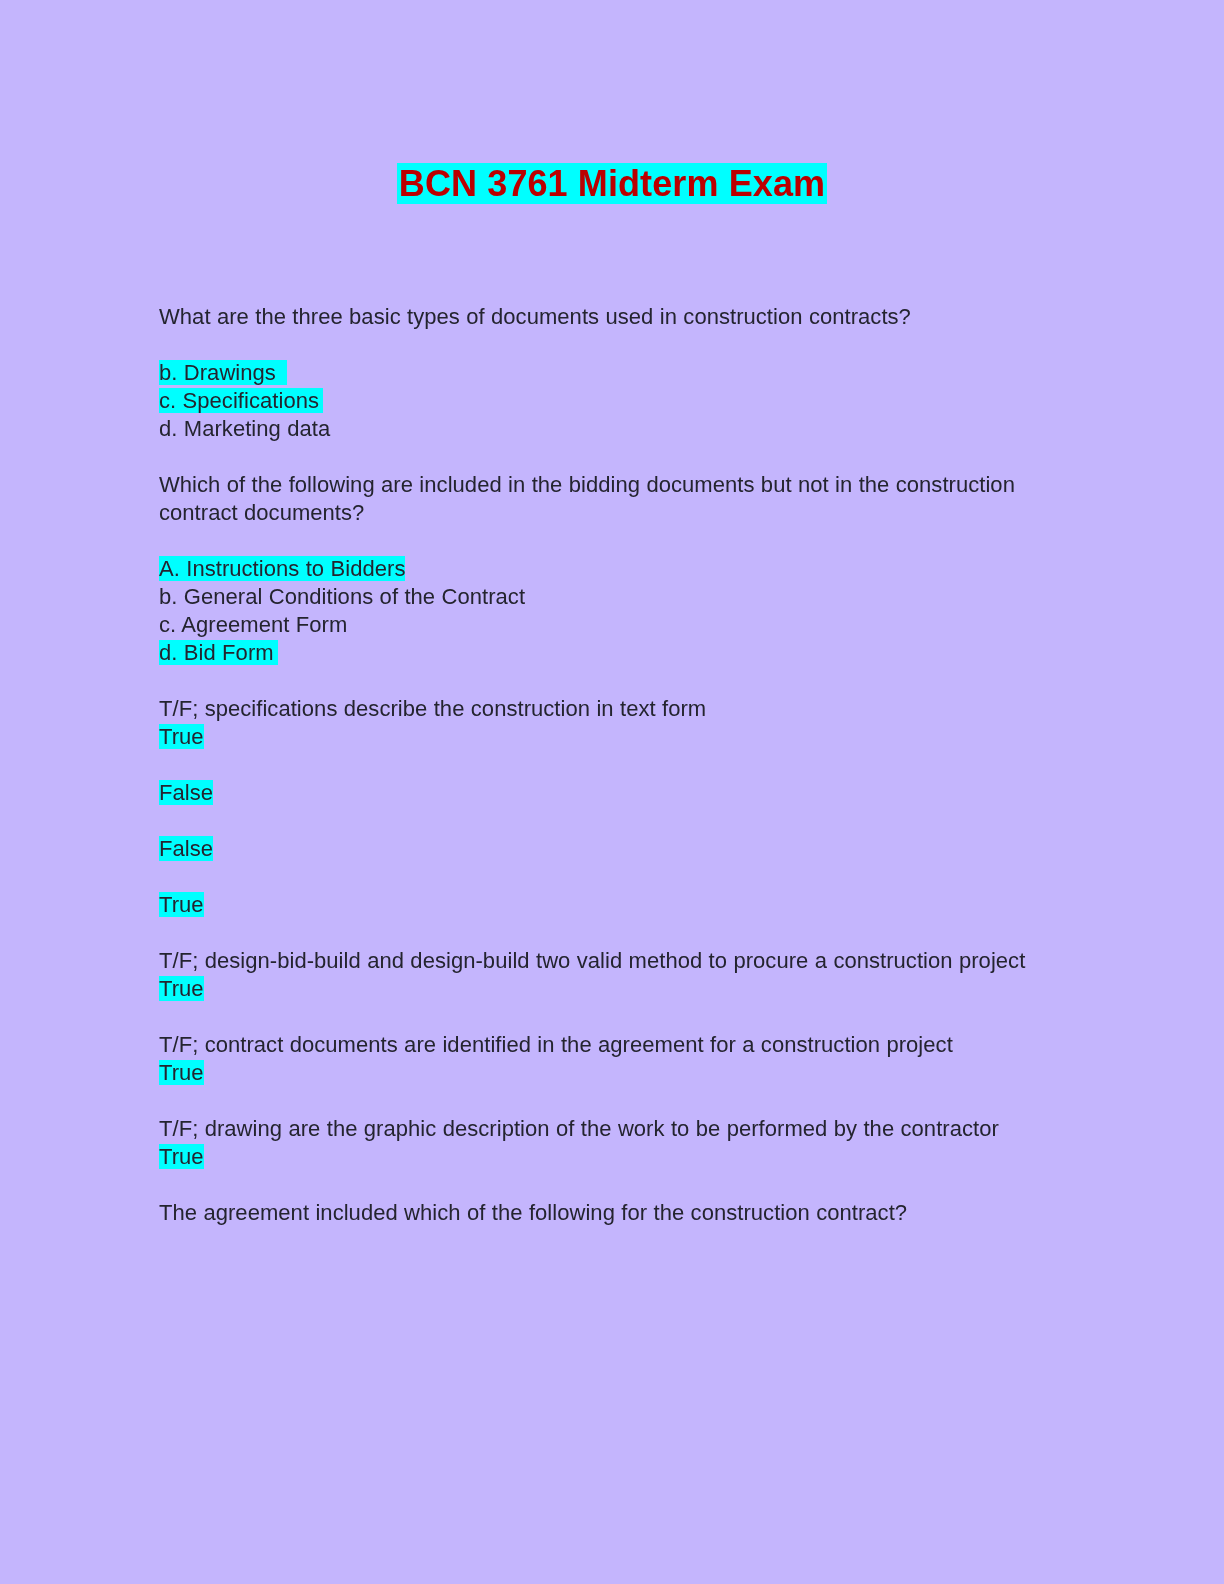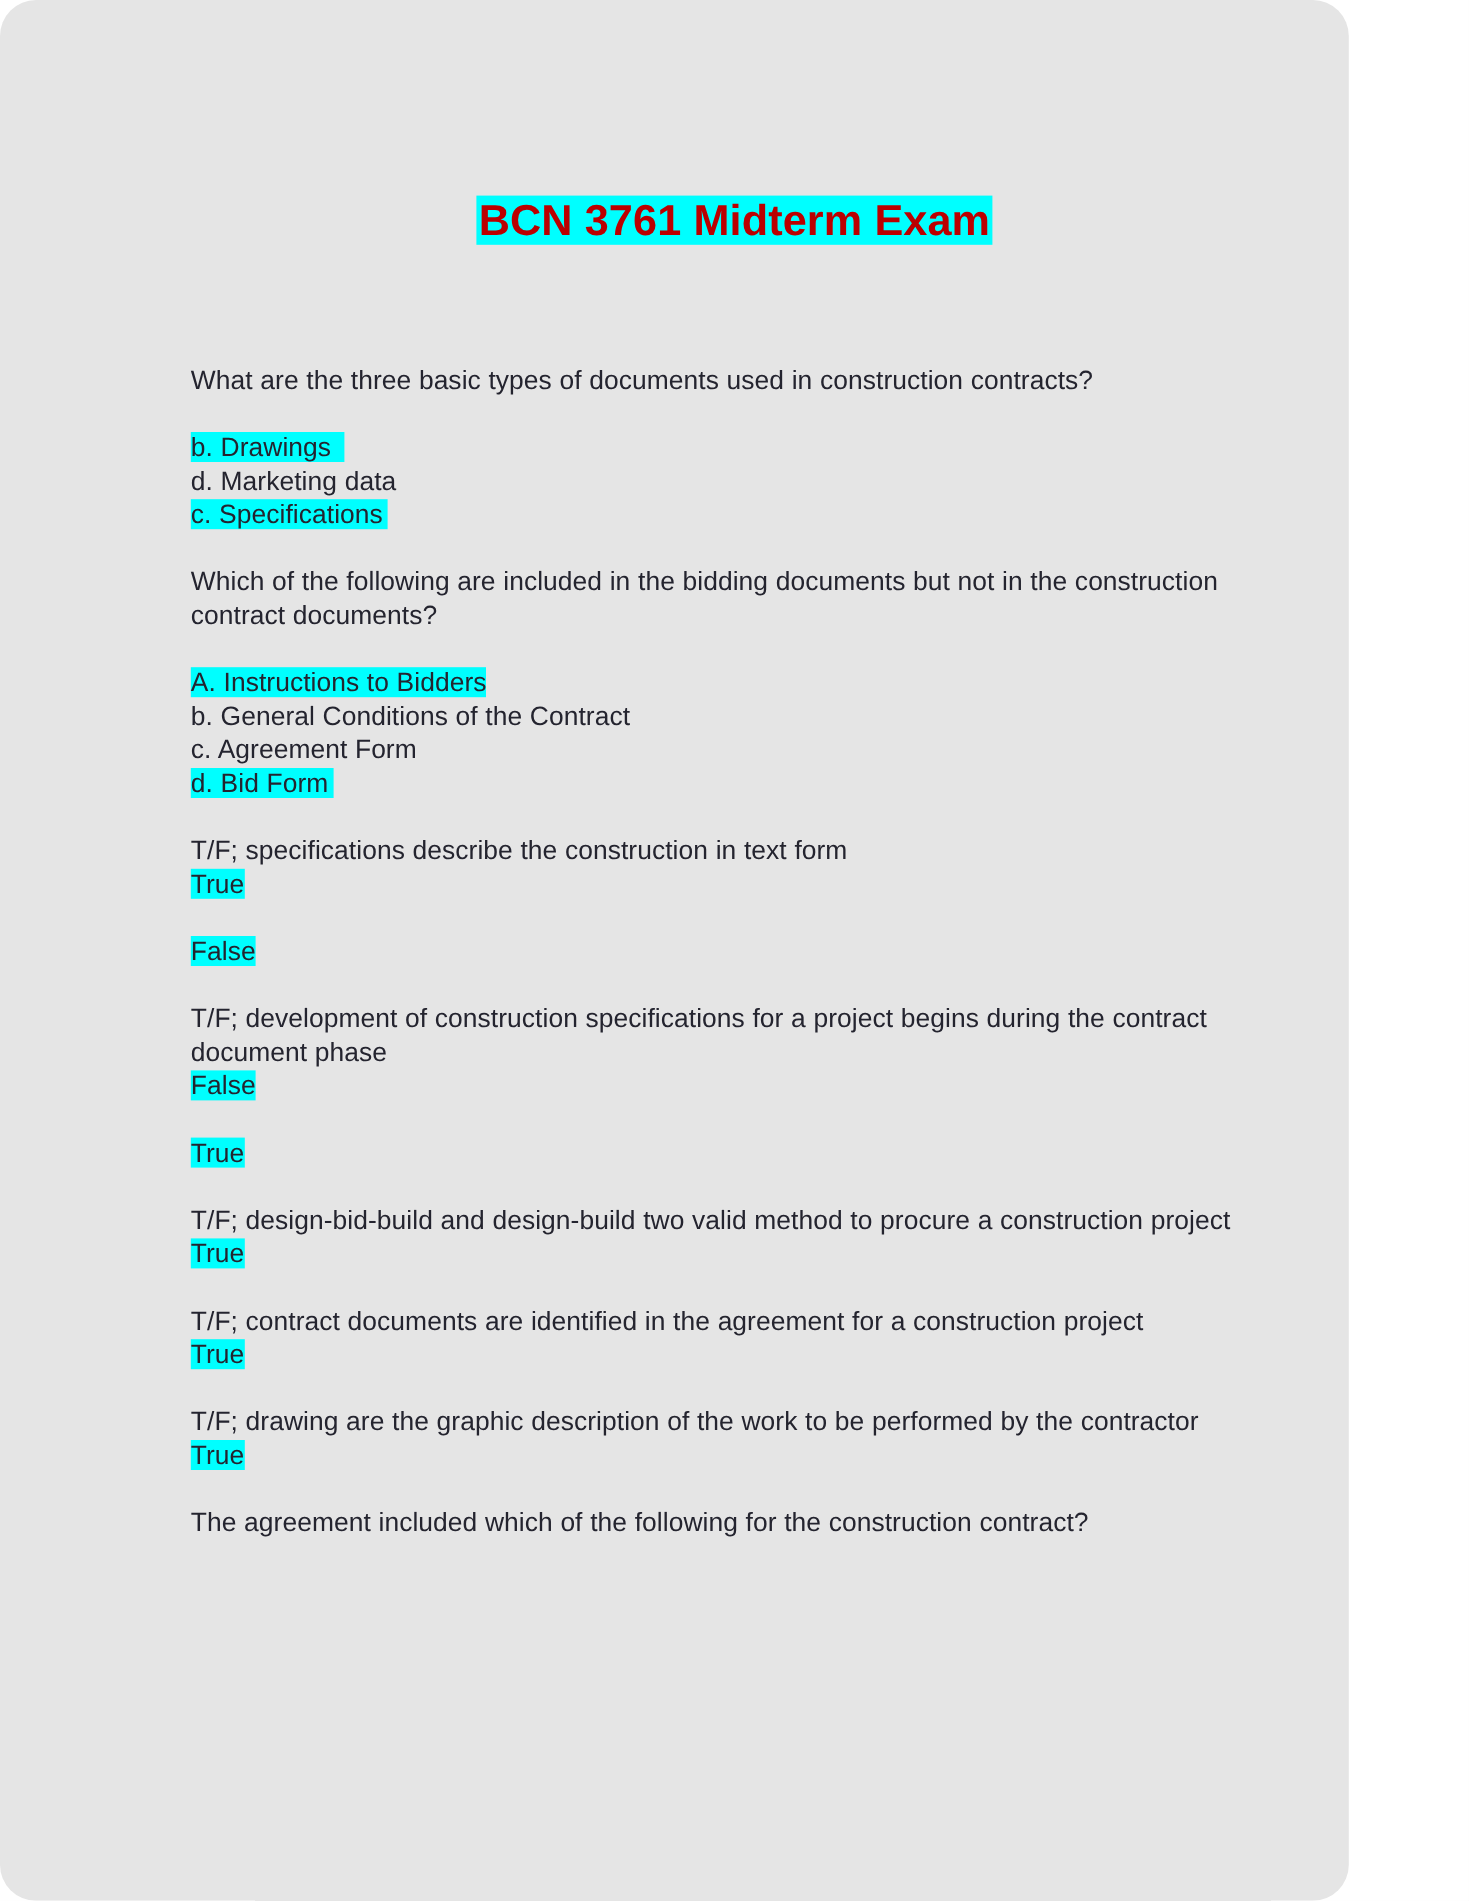--- a/index.html
+++ b/index.html
@@ -13,25 +13,24 @@
     height: 1584px;
     position: relative;
     font-family: "Liberation Sans", sans-serif;
     -webkit-font-smoothing: none;
   }
 
   .page {
     position: absolute;
     left: 0;
     top: 0;
-    width: 1124px;
+    width: 1224px;
     height: 1584px;
-    background: #e5e5e5;
+    background: #c4b5fd;
     overflow: hidden;
-    border-radius: 30px;
   }
 
   .doc-title {
     position: absolute;
     left: 0;
     top: 137px;
     width: 1224px;
     text-align: center;
     font-size: 36px;
     line-height: 46px;
@@ -80,40 +79,39 @@
 
 <div class="page">
 
   <h1 class="doc-title"><span class="hl">BCN 3761 Midterm Exam</span></h1>
 
   <div class="body-col">
 
     <p class="para">What are the three basic types of documents used in construction contracts?</p>
     <p class="spacer">&nbsp;</p>
     <p class="para"><span class="hl hl-pad-sm">b. Drawings</span></p>
+    <p class="para"><span class="hl hl-pad-md">c. Specifications</span></p>
     <p class="para"><span>d. Marketing data</span></p>
-    <p class="para"><span class="hl hl-pad-md">c. Specifications</span></p>
     <p class="spacer">&nbsp;</p>
 
     <p class="para">Which of the following are included in the bidding documents but not in the construction contract documents?</p>
     <p class="spacer">&nbsp;</p>
     <p class="para"><span class="hl">A. Instructions to Bidders</span></p>
     <p class="para"><span>b. General Conditions of the Contract</span></p>
     <p class="para"><span>c. Agreement Form</span></p>
     <p class="para"><span class="hl hl-pad-md">d. Bid Form</span></p>
     <p class="spacer">&nbsp;</p>
 
     <p class="para">T/F; specifications describe the construction in text form</p>
     <p class="para"><span class="hl">True</span></p>
     <p class="spacer">&nbsp;</p>
 
     <p class="para"><span class="hl">False</span></p>
     <p class="spacer">&nbsp;</p>
 
-    <p class="para">T/F; development of construction specifications for a project begins during the contract document phase</p>
     <p class="para"><span class="hl">False</span></p>
     <p class="spacer">&nbsp;</p>
 
     <p class="para"><span class="hl">True</span></p>
     <p class="spacer">&nbsp;</p>
 
     <p class="para">T/F; design-bid-build and design-build two valid method to procure a construction project</p>
     <p class="para"><span class="hl">True</span></p>
     <p class="spacer">&nbsp;</p>
 

